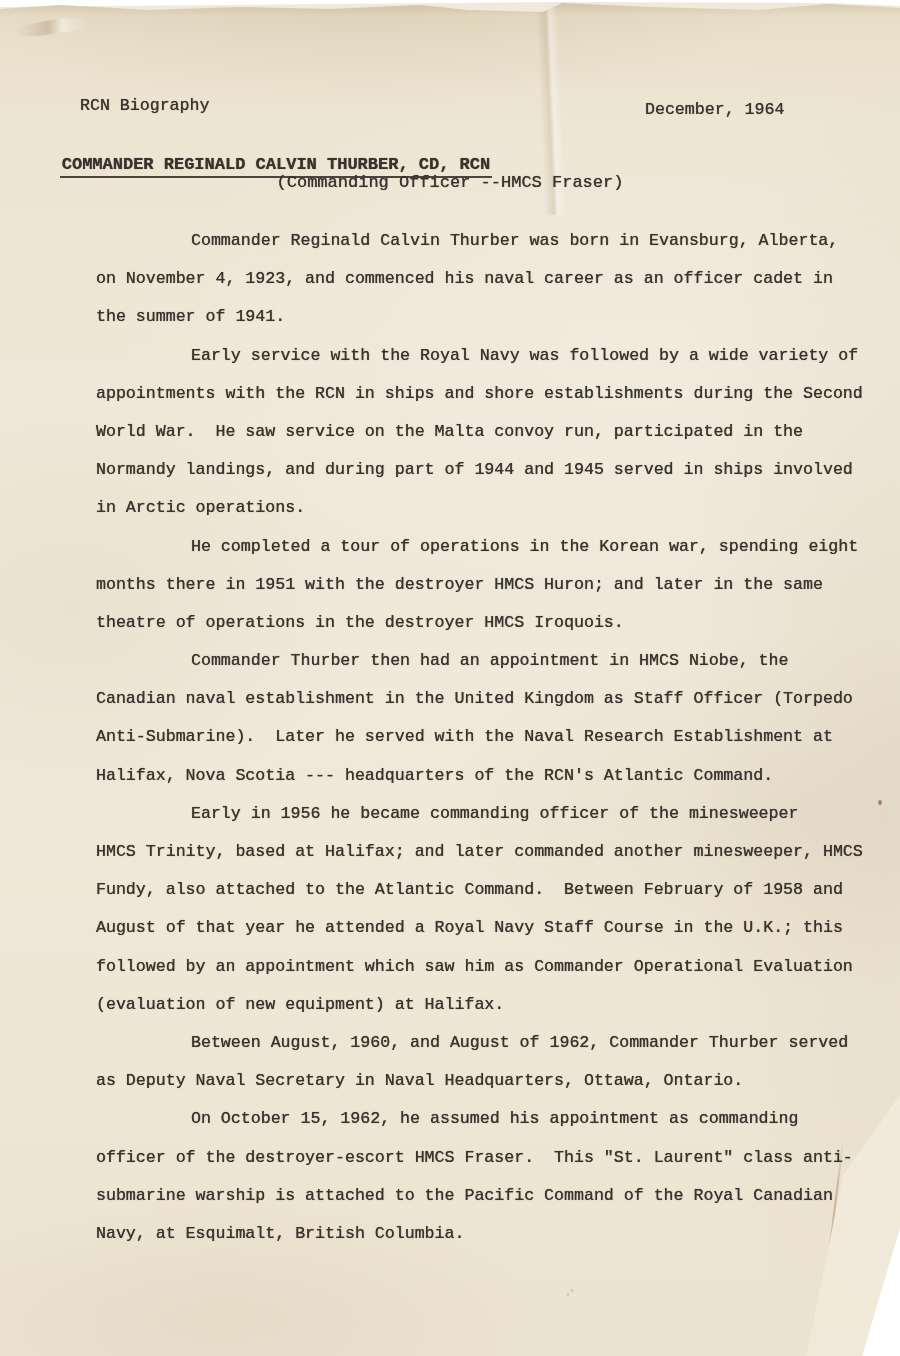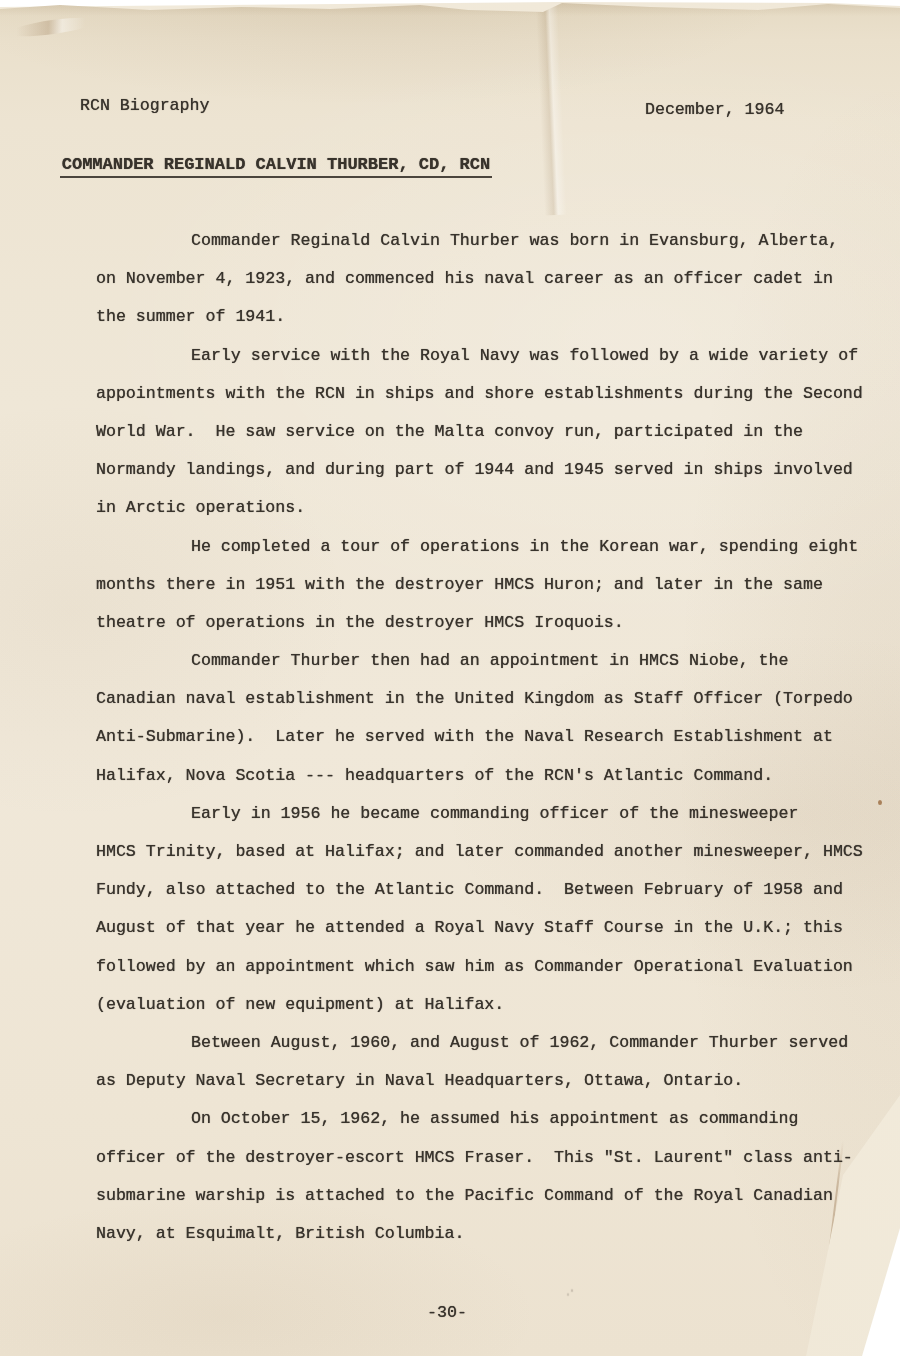--- a/index.html
+++ b/index.html
@@ -103,18 +103,18 @@
     <div class="corner-fold-line"></div>
     <div class="speck"></div>
 
     <div class="typed hdr-left">RCN Biography</div>
     <div class="typed hdr-right">December, 1964</div>
 
     <div class="typed title-row">
       <span class="title">COMMANDER REGINALD CALVIN THURBER, CD, RCN</span>
     </div>
 
+    <div class="typed subtitle-row">(Commanding Officer --HMCS Fraser)</div>
 
     <main class="typed doc-body"><div class="para"><div class="line first">Commander Reginald Calvin Thurber was born in Evansburg, Alberta,</div><div class="line">on November 4, 1923, and commenced his naval career as an officer cadet in</div><div class="line">the summer of 1941.</div></div><div class="para"><div class="line first">Early service with the Royal Navy was followed by a wide variety of</div><div class="line">appointments with the RCN in ships and shore establishments during the Second</div><div class="line">World War.  He saw service on the Malta convoy run, participated in the</div><div class="line">Normandy landings, and during part of 1944 and 1945 served in ships involved</div><div class="line">in Arctic operations.</div></div><div class="para"><div class="line first">He completed a tour of operations in the Korean war, spending eight</div><div class="line">months there in 1951 with the destroyer HMCS Huron; and later in the same</div><div class="line">theatre of operations in the destroyer HMCS Iroquois.</div></div><div class="para"><div class="line first">Commander Thurber then had an appointment in HMCS Niobe, the</div><div class="line">Canadian naval establishment in the United Kingdom as Staff Officer (Torpedo</div><div class="line">Anti-Submarine).  Later he served with the Naval Research Establishment at</div><div class="line">Halifax, Nova Scotia --- headquarters of the RCN's Atlantic Command.</div></div><div class="para"><div class="line first">Early in 1956 he became commanding officer of the minesweeper</div><div class="line">HMCS Trinity, based at Halifax; and later commanded another minesweeper, HMCS</div><div class="line">Fundy, also attached to the Atlantic Command.  Between February of 1958 and</div><div class="line">August of that year he attended a Royal Navy Staff Course in the U.K.; this</div><div class="line">followed by an appointment which saw him as Commander Operational Evaluation</div><div class="line">(evaluation of new equipment) at Halifax.</div></div><div class="para"><div class="line first">Between August, 1960, and August of 1962, Commander Thurber served</div><div class="line">as Deputy Naval Secretary in Naval Headquarters, Ottawa, Ontario.</div></div><div class="para"><div class="line first">On October 15, 1962, he assumed his appointment as commanding</div><div class="line">officer of the destroyer-escort HMCS Fraser.  This "St. Laurent" class anti-</div><div class="line">submarine warship is attached to the Pacific Command of the Royal Canadian</div><div class="line">Navy, at Esquimalt, British Columbia.</div></div></main>
 
-    <div class="typed footer-row">-30-</div>
   </div>
 </div>
 
 </body></html>

